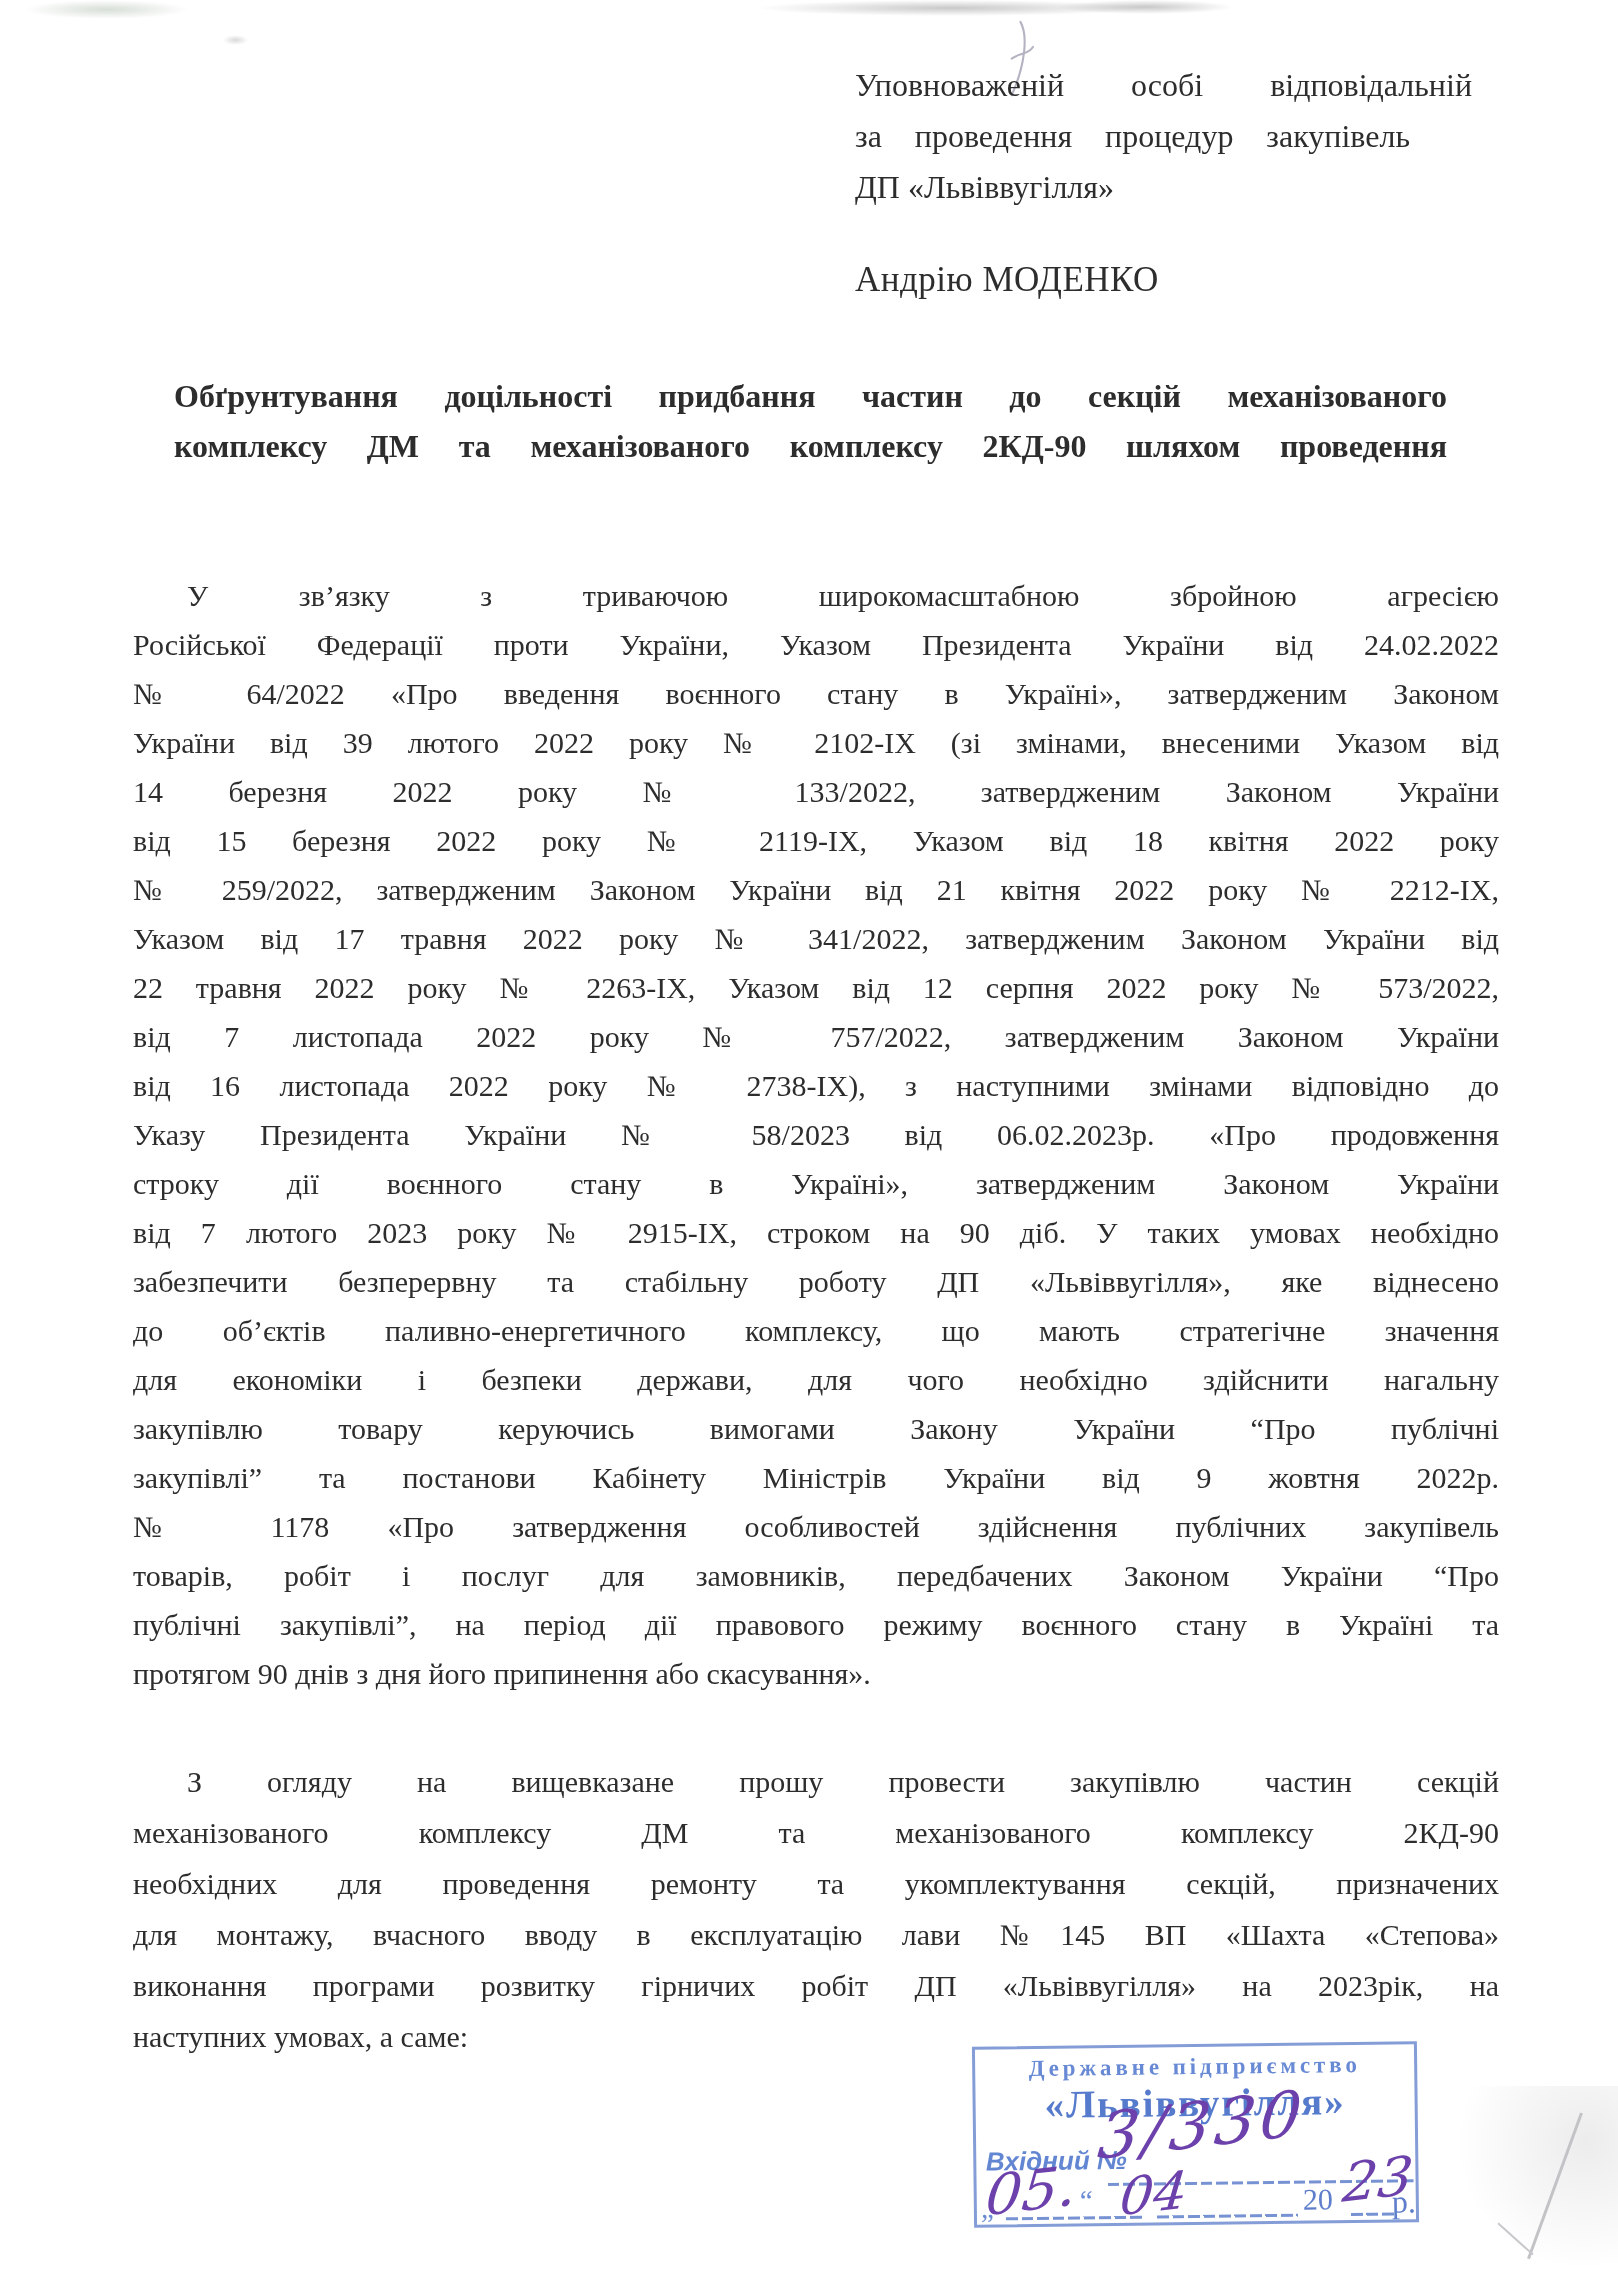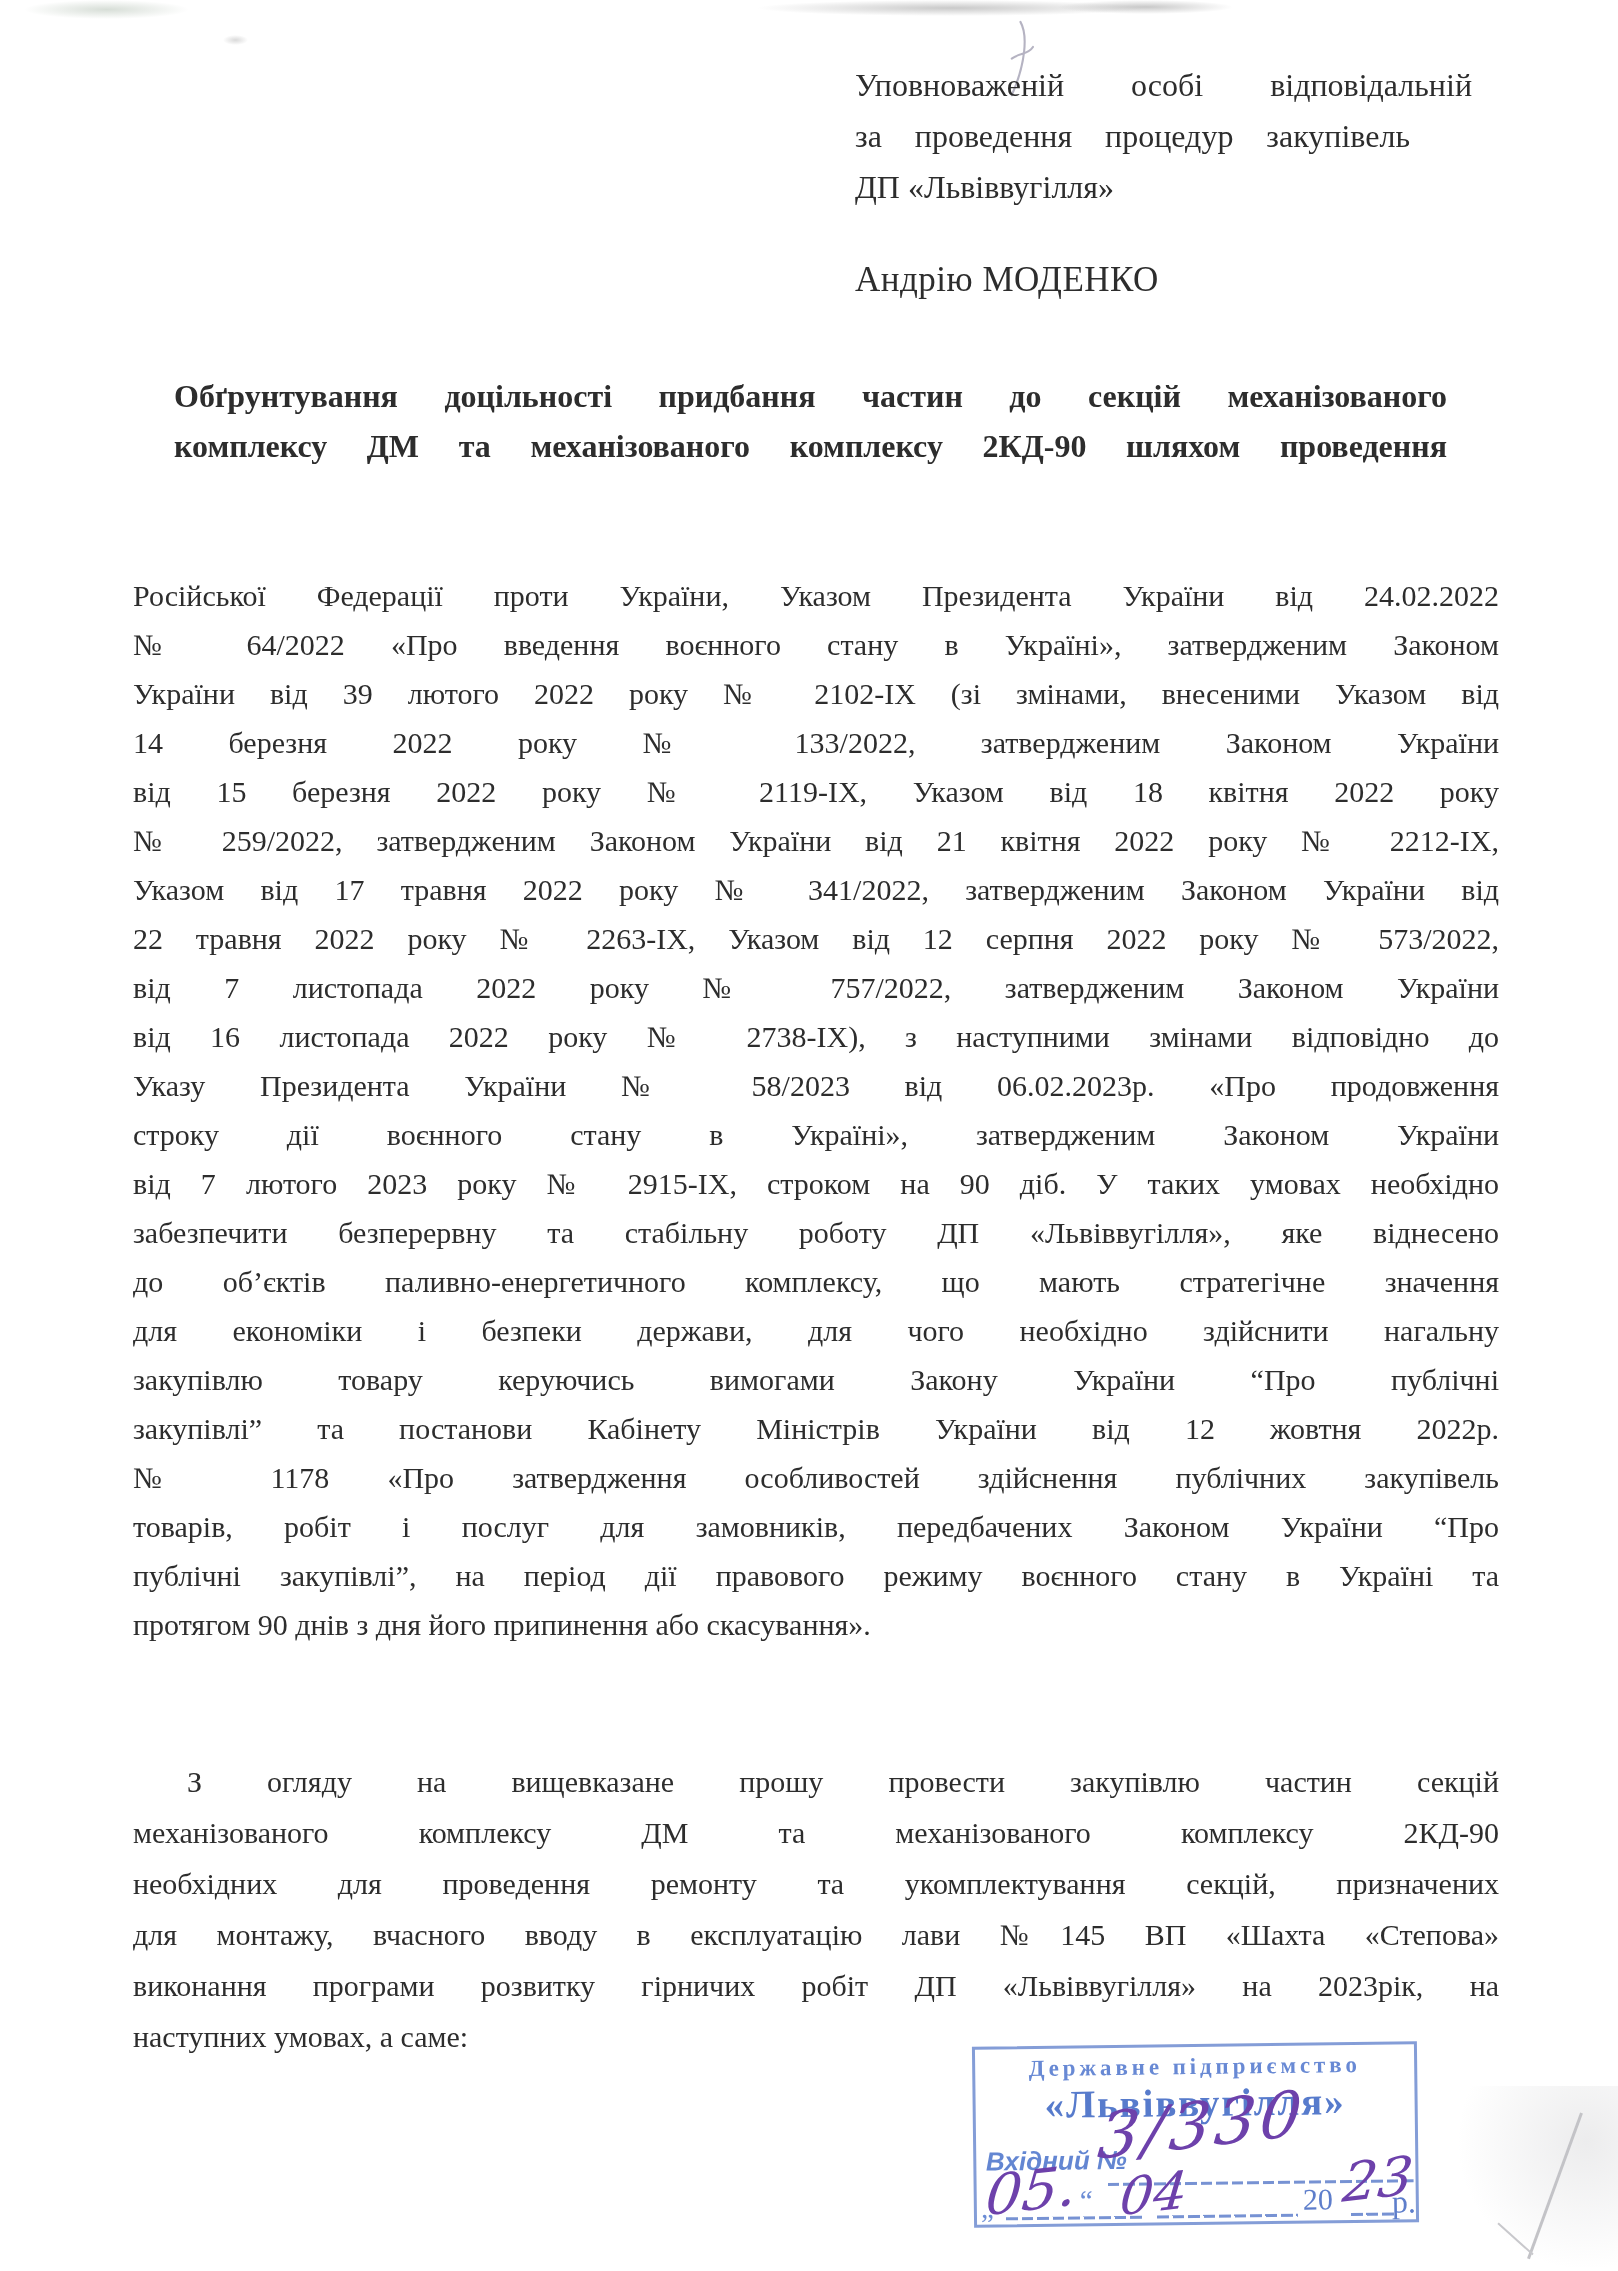--- a/index.html
+++ b/index.html
@@ -97,38 +97,39 @@
     <div class="addr-l3">ДП «Львіввугілля»</div>
   </div>
   <div class="recipient">Андрію МОДЕНКО</div>
 
   <div class="title">
     <div class="t-just">Обґрунтування доцільності придбання частин до секцій механізованого</div>
     <div class="t-just">комплексу ДМ та механізованого комплексу 2КД-90 шляхом проведення</div>
   </div>
 
   <div class="para" id="para1">
+    <div class="ln indent">У зв’язку з триваючою широкомасштабною збройною агресією</div>
     <div class="ln">Російської Федерації проти України, Указом Президента України від 24.02.2022</div>
     <div class="ln">№ 64/2022 «Про введення воєнного стану в Україні», затвердженим Законом</div>
     <div class="ln">України від 39 лютого 2022 року № 2102-IX (зі змінами, внесеними Указом від</div>
     <div class="ln">14 березня 2022 року № 133/2022, затвердженим Законом України</div>
     <div class="ln">від 15 березня 2022 року № 2119-IX, Указом від 18 квітня 2022 року</div>
     <div class="ln">№ 259/2022, затвердженим Законом України від 21 квітня 2022 року № 2212-IX,</div>
     <div class="ln">Указом від 17 травня 2022 року № 341/2022, затвердженим Законом України від</div>
     <div class="ln">22 травня 2022 року № 2263-IX, Указом від 12 серпня 2022 року № 573/2022,</div>
     <div class="ln">від 7 листопада 2022 року № 757/2022, затвердженим Законом України</div>
     <div class="ln">від 16 листопада 2022 року № 2738-IX), з наступними змінами відповідно до</div>
     <div class="ln">Указу Президента України № 58/2023 від 06.02.2023р. «Про продовження</div>
     <div class="ln">строку дії воєнного стану в Україні», затвердженим Законом України</div>
     <div class="ln">від 7 лютого 2023 року № 2915-IX, строком на 90 діб. У таких умовах необхідно</div>
     <div class="ln">забезпечити безперервну та стабільну роботу ДП «Львіввугілля», яке віднесено</div>
     <div class="ln">до об’єктів паливно-енергетичного комплексу, що мають стратегічне значення</div>
     <div class="ln">для економіки і безпеки держави, для чого необхідно здійснити нагальну</div>
     <div class="ln">закупівлю товару керуючись вимогами Закону України “Про публічні</div>
-    <div class="ln">закупівлі” та постанови Кабінету Міністрів України від 12 жовтня 2022р.</div>
+    <div class="ln">закупівлі” та постанови Кабінету Міністрів України від 9 жовтня 2022р.</div>
     <div class="ln">№ 1178 «Про затвердження особливостей здійснення публічних закупівель</div>
     <div class="ln">товарів, робіт і послуг для замовників, передбачених Законом України “Про</div>
     <div class="ln">публічні закупівлі”, на період дії правового режиму воєнного стану в Україні та</div>
     <div class="ln last">протягом 90 днів з дня його припинення або скасування».</div>
   </div>
 
   <div class="para" id="para2">
     <div class="ln indent">З огляду на вищевказане прошу провести закупівлю частин секцій</div>
     <div class="ln">механізованого комплексу ДМ та механізованого комплексу 2КД-90</div>
     <div class="ln">необхідних для проведення ремонту та укомплектування секцій, призначених</div>

